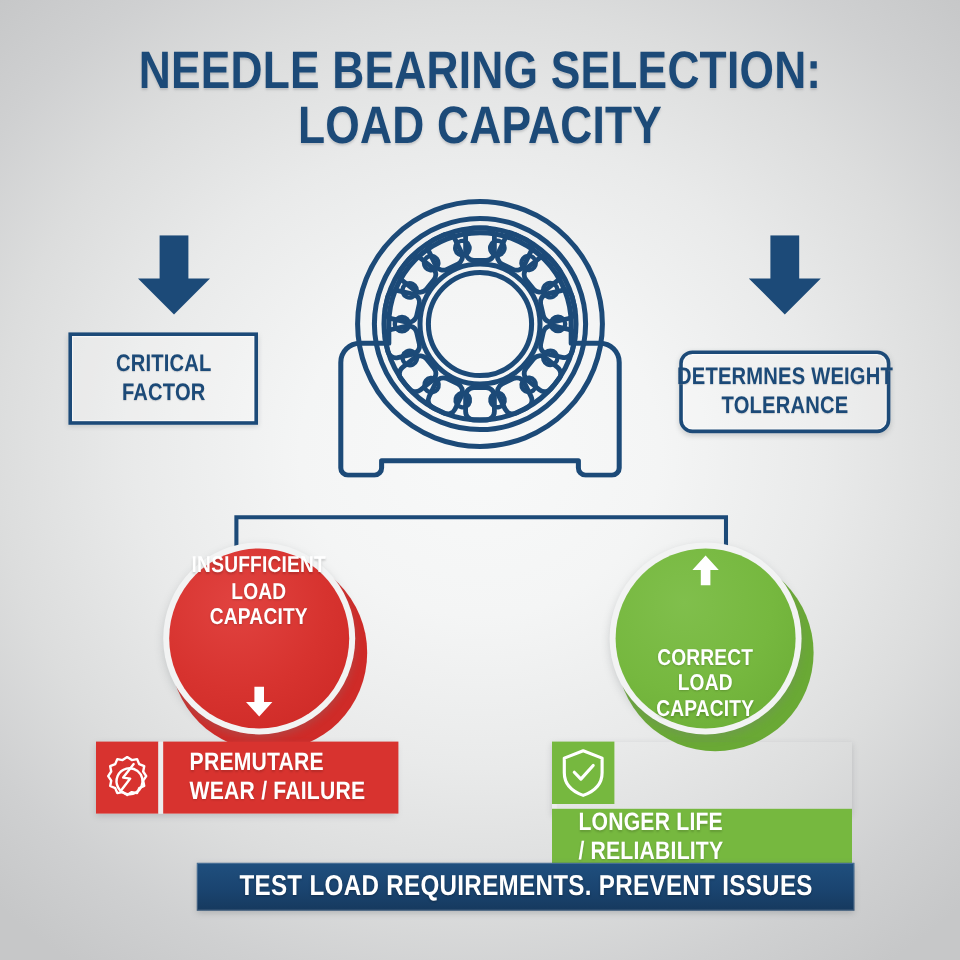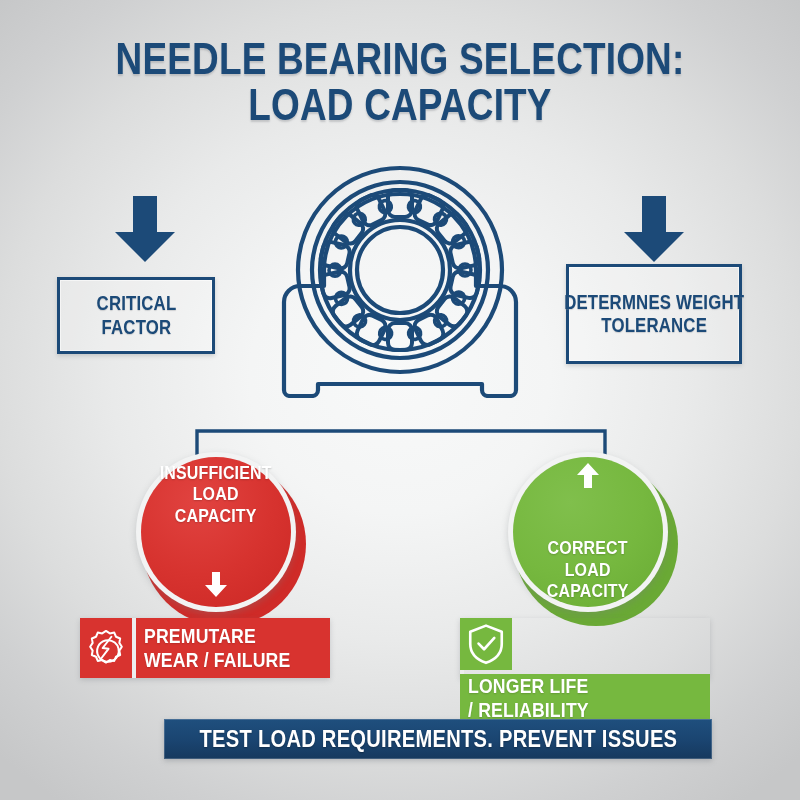--- a/index.html
+++ b/index.html
@@ -63,21 +63,21 @@
     justify-content: center;
   }
   .obox .txt {
     color: #1c4a78;
     font-size: 20px;
     line-height: 1.17;
     text-align: center;
     text-shadow: 0 1px 1px rgba(130,135,140,0.32);
   }
   #box-left  { left: 57px;  top: 277px; width: 158px; height: 77px; }
-  #box-right { left: 566px; top: 264px; width: 176px; height: 100px; }
+  #box-right { left: 566px; top: 292px; width: 176px; height: 69px; border-radius: 11px; }
 
   
   .darrow { position: absolute; }
 
   
   #bearing { position: absolute; left: 262px; top: 152px; }
 
   
   #bracket { position: absolute; left: 195px; top: 428px; }
 
@@ -125,21 +125,21 @@
   }
   .banner .tile {
     width: 52px;
     display: flex; align-items: center; justify-content: center;
     flex: 0 0 52px;
   }
   .banner .sep { width: 4px; background: #ededee; flex: 0 0 4px; }
   .banner .label {
     flex: 1 1 auto;
     display: flex; align-items: center;
-    padding-left: 8px;
+    padding-left: 22px;
   }
   .banner .label .btxt {
     color: #ffffff;
     font-size: 21px;
     line-height: 1.15;
     text-align: left;
     text-shadow: 0 1px 2px rgba(0,0,0,0.16);
     transform-origin: left center;
   }
   #banner-red   { left: 80px;  top: 618px; width: 250px; }

